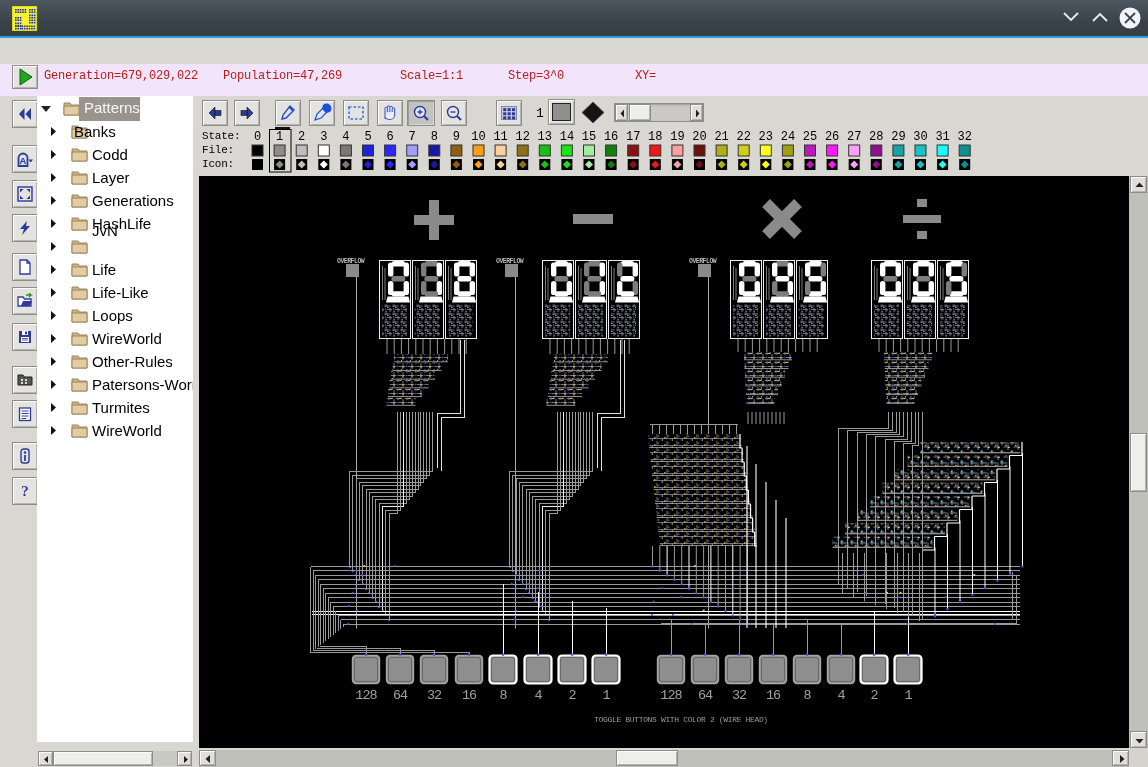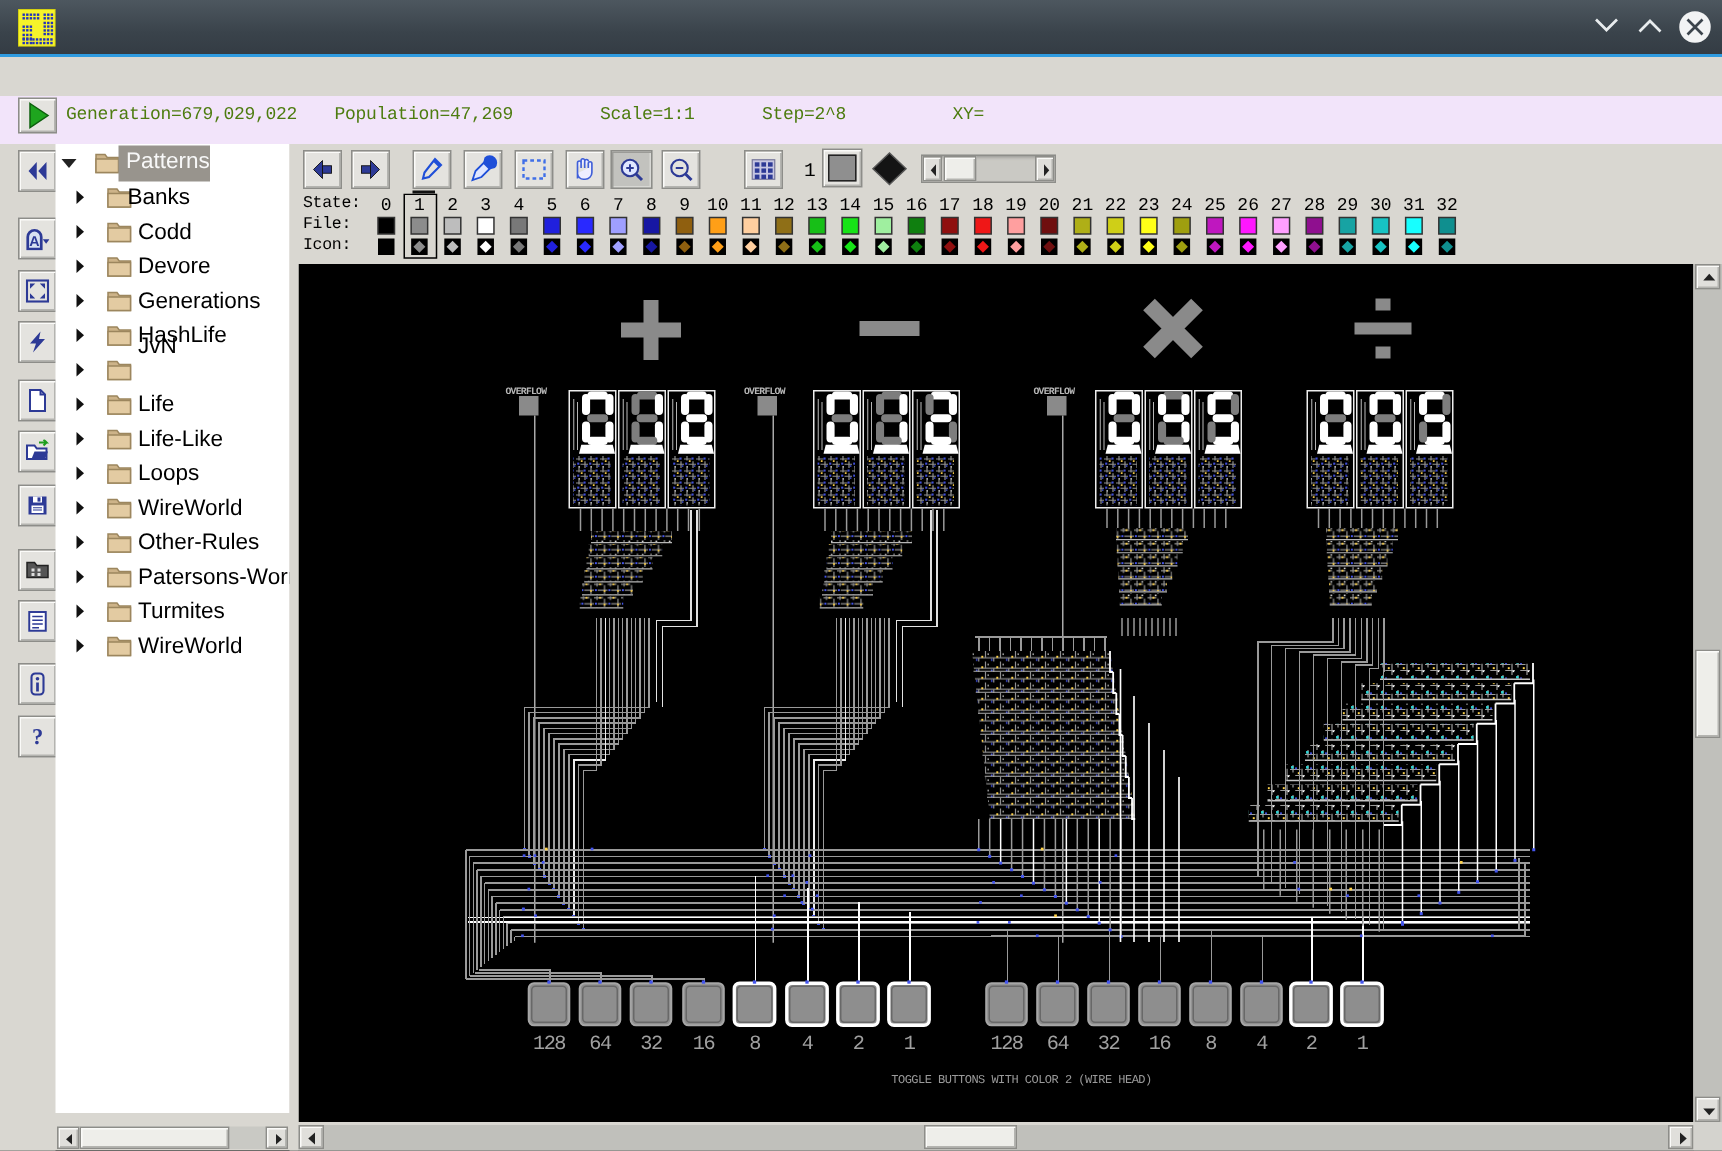--- a/index.html
+++ b/index.html
@@ -2,21 +2,21 @@
 <html><head><meta charset="utf-8"><style>
 *{margin:0;padding:0;box-sizing:border-box}
 body{width:1148px;height:767px;overflow:hidden;font-family:"Liberation Sans",sans-serif;background:#d9d7d1}
 #root{position:relative;width:1148px;height:767px}
 .abs{position:absolute}
 #titlebar{left:0;top:0;width:1148px;height:36px;background:linear-gradient(#4d575f,#3a434b 60%,#343c44)}
 #title{left:0;top:0;width:1148px;height:36px;line-height:36px;text-align:center;color:#dbdfe1;font-size:16px}
 #accent{left:0;top:36px;width:1148px;height:2px;background:#2f9be0}
 #menubar{left:0;top:38px;width:1148px;height:25px;background:#dbd8d2;border-bottom:1px solid #151515;font-size:13px;color:#101010}
 .mi{position:absolute;top:5px}
-#statusbar{left:0;top:64px;width:1148px;height:32px;background:#f2e4fa;font-family:"Liberation Mono",monospace;font-size:12px;color:#4d7c0f;letter-spacing:-0.2px}
+#statusbar{left:0;top:64px;width:1148px;height:32px;background:#f2e4fa;font-family:"Liberation Mono",monospace;font-size:12px;color:#b91c1c;letter-spacing:-0.2px}
 .st{position:absolute;top:5px}
 #sidebar{left:0;top:96px;width:37px;height:671px;background:#d9d7d1}
 #panel{left:37px;top:96px;width:156px;height:646px;background:#fff;overflow:hidden}
 #panelsash{left:193px;top:96px;width:6px;height:671px;background:#d9d7d1}
 #toolzone{left:199px;top:96px;width:949px;height:80px;background:#d9d7d1}
 .btn{position:absolute;background:#e4e3df;border:1px solid #8d8d89;box-shadow:inset 1px 1px 0 #fbfbf9,inset -1px -1px 0 #b4b4b0}
 .btn.pressed{background:#c2c2be;box-shadow:inset 1px 1px 0 #9b9b97,inset -1px -1px 0 #d8d8d4}
 .trow{position:absolute;font-family:"Liberation Mono",monospace;font-size:11px;color:#000;letter-spacing:-0.2px}
 .treelabel{position:absolute;font-size:15px;color:#000;white-space:nowrap}
 #cv{left:199px;top:176px}
@@ -92,21 +92,21 @@
 <path d="M9 13 L16 20 L23 13" fill="none" stroke="#e8ecee" stroke-width="1.8"></path>
 <path d="M38 21 L45 14 L52 21" fill="none" stroke="#e8ecee" stroke-width="1.8"></path>
 <circle cx="75" cy="18" r="10.5" fill="#f2f3f4"></circle>
 <path d="M70 13 L80 23 M80 13 L70 23" stroke="#3c444c" stroke-width="1.8"></path>
 </svg>
 <div id="accent" class="abs"></div>
 <div id="statusbar" class="abs">
 <span class="st" style="left:44px">Generation=679,029,022</span>
 <span class="st" style="left:223px">Population=47,269</span>
 <span class="st" style="left:400px">Scale=1:1</span>
-<span class="st" style="left:508px">Step=2^8</span>
+<span class="st" style="left:508px">Step=3^0</span>
 <span class="st" style="left:635px">XY=</span>
 </div>
 <div class="btn abs" style="left:12px;top:65px;width:26px;height:24px"></div>
 <svg class="abs" style="left:12px;top:65px" width="26" height="24" viewBox="0 0 26 24">
 <path d="M8 4 L20 12 L8 20 Z" fill="#1ea51e" stroke="#0c600c" stroke-width="1"></path>
     </svg>
 <div id="sidebar" class="abs"></div>
 <div class="btn abs" style="left:12px;top:100px;width:26px;height:28px"></div>
     <svg class="abs" style="left:17px;top:106px" width="16" height="16" viewBox="0 0 16 16">
       <path d="M7.5 2 L2 8 L7.5 14 Z M14 2 L8.5 8 L14 14 Z" fill="#2d3a96"></path>
@@ -180,37 +180,37 @@
       </svg>
 <div class="abs" style="left:42px;top:1px;width:61px;height:24px;background:#98948d"></div>
 <div class="treelabel" style="left:47px;top:3px;color:#f8f8f8">Patterns</div>
 <svg class="abs" style="left:13px;top:30px" width="7" height="11" viewBox="0 0 7 11">
         <path d="M1 1 L6 5.5 L1 10 Z" fill="#111"></path>
       </svg>
 <svg class="abs" style="left:34px;top:28px" width="17" height="15" viewBox="0 0 17 15">
         <path d="M1 14 V2 H7 L8.5 4 H16 V14 Z" fill="#cdb389" stroke="#9c865e" stroke-width="1"></path>
         <path d="M1 5 H16 V14 H1 Z" fill="#e3cba2" stroke="#9c865e" stroke-width="1"></path>
       </svg>
-<div class="treelabel" style="left:48px;top:27px">Banks</div>
+<div class="treelabel" style="left:37px;top:27px">Banks</div>
 <svg class="abs" style="left:13px;top:53px" width="7" height="11" viewBox="0 0 7 11">
         <path d="M1 1 L6 5.5 L1 10 Z" fill="#111"></path>
       </svg>
 <svg class="abs" style="left:34px;top:51px" width="17" height="15" viewBox="0 0 17 15">
         <path d="M1 14 V2 H7 L8.5 4 H16 V14 Z" fill="#cdb389" stroke="#9c865e" stroke-width="1"></path>
         <path d="M1 5 H16 V14 H1 Z" fill="#e3cba2" stroke="#9c865e" stroke-width="1"></path>
       </svg>
 <div class="treelabel" style="left:55px;top:50px">Codd</div>
 <svg class="abs" style="left:13px;top:76px" width="7" height="11" viewBox="0 0 7 11">
         <path d="M1 1 L6 5.5 L1 10 Z" fill="#111"></path>
       </svg>
 <svg class="abs" style="left:34px;top:74px" width="17" height="15" viewBox="0 0 17 15">
         <path d="M1 14 V2 H7 L8.5 4 H16 V14 Z" fill="#cdb389" stroke="#9c865e" stroke-width="1"></path>
         <path d="M1 5 H16 V14 H1 Z" fill="#e3cba2" stroke="#9c865e" stroke-width="1"></path>
       </svg>
-<div class="treelabel" style="left:55px;top:73px">Devore</div>
+<div class="treelabel" style="left:55px;top:73px">Layer</div>
 <svg class="abs" style="left:13px;top:99px" width="7" height="11" viewBox="0 0 7 11">
         <path d="M1 1 L6 5.5 L1 10 Z" fill="#111"></path>
       </svg>
 <svg class="abs" style="left:34px;top:97px" width="17" height="15" viewBox="0 0 17 15">
         <path d="M1 14 V2 H7 L8.5 4 H16 V14 Z" fill="#cdb389" stroke="#9c865e" stroke-width="1"></path>
         <path d="M1 5 H16 V14 H1 Z" fill="#e3cba2" stroke="#9c865e" stroke-width="1"></path>
       </svg>
 <div class="treelabel" style="left:55px;top:96px">Generations</div>
 <svg class="abs" style="left:13px;top:122px" width="7" height="11" viewBox="0 0 7 11">
         <path d="M1 1 L6 5.5 L1 10 Z" fill="#111"></path>

